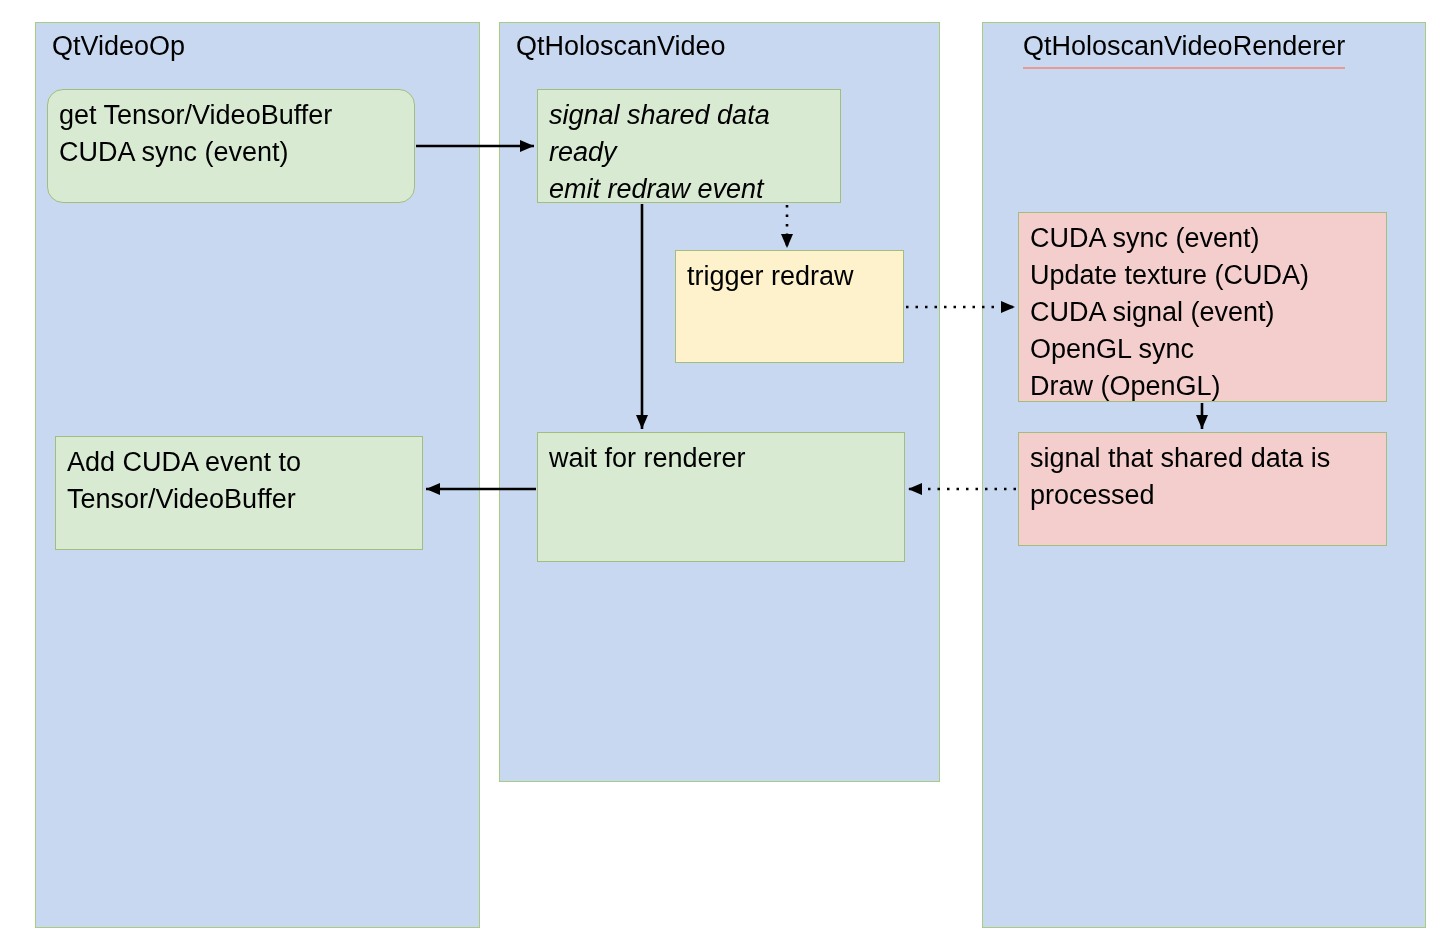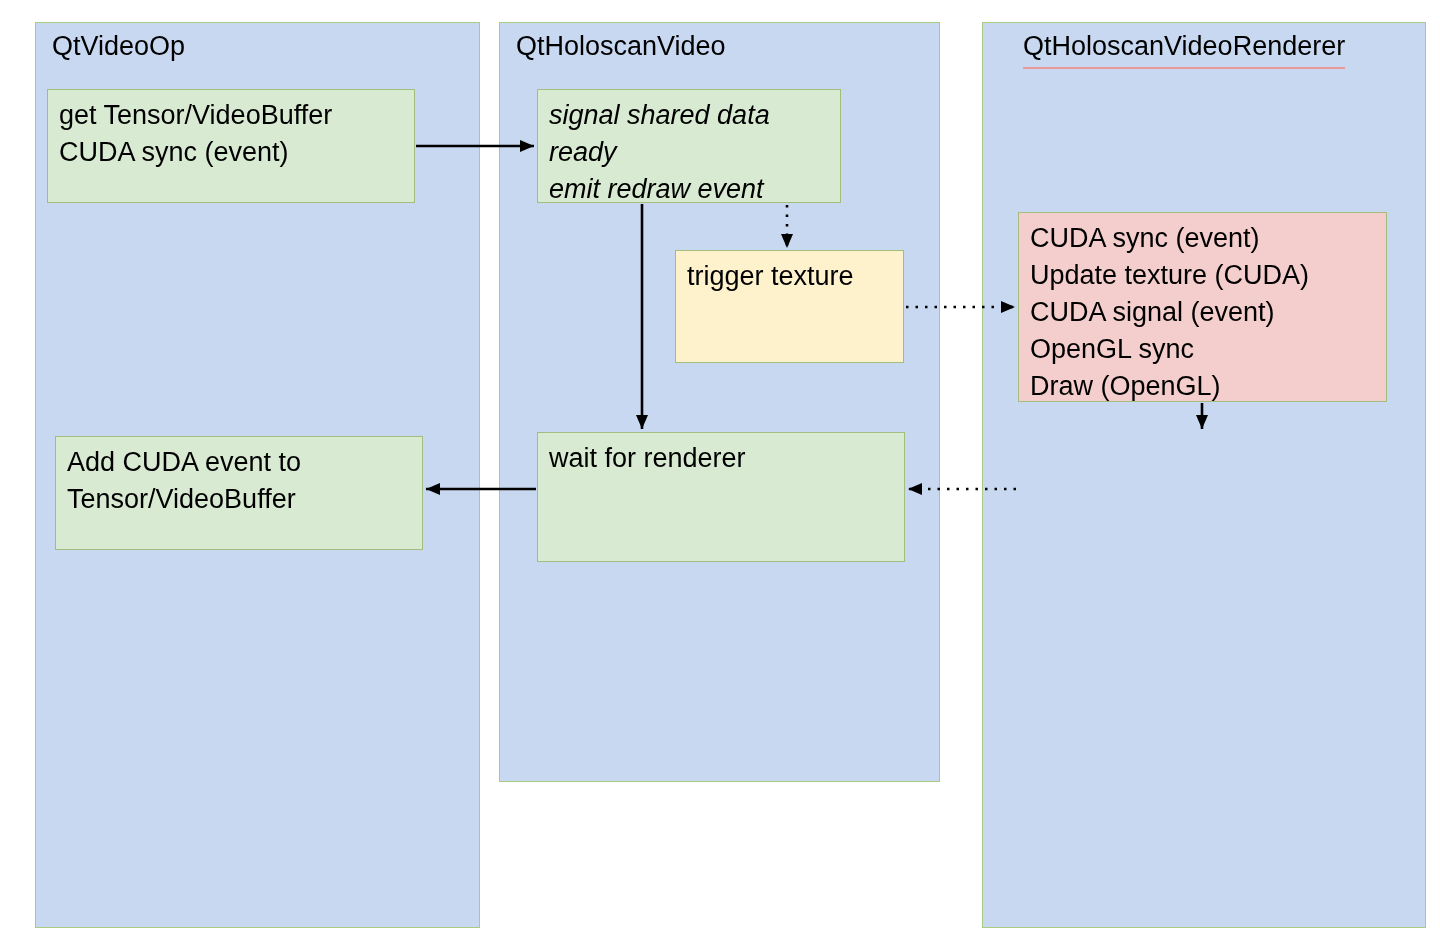--- a/index.html
+++ b/index.html
@@ -48,21 +48,21 @@
     padding: 7px 11px;
     font-size: 27px;
     line-height: 37px;
     white-space: pre-line;
     color: #000000;
   }
   .node.green  { background: #d9ead3; }
   .node.yellow { background: #fdf2cc; }
   .node.red    { background: #f3cecc; }
 
-  #n-get       { left: 47px;   top: 89px;  width: 368px; height: 114px; }
+  #n-get       { left: 47px;   top: 89px;  width: 368px; height: 114px; border-radius: 16px; }
   #n-signal    { left: 537px;  top: 89px;  width: 304px; height: 114px; font-style: italic; }
   #n-trigger   { left: 675px;  top: 250px; width: 229px; height: 113px; }
   #n-render    { left: 1018px; top: 212px; width: 369px; height: 190px; }
   #n-add       { left: 55px;   top: 436px; width: 368px; height: 114px; }
   #n-wait      { left: 537px;  top: 432px; width: 368px; height: 130px; }
   #n-processed { left: 1018px; top: 432px; width: 369px; height: 114px; }
 
   svg.arrows {
     position: absolute;
     left: 0;
@@ -93,29 +93,31 @@
   <div class="lane" id="lane-2">
     <div class="lane-title">
       <span class="underlined">QtHoloscanVideoRenderer</span>
     </div>
   </div>
 
   <div class="node green" id="n-get">get Tensor/VideoBuffer
 CUDA sync (event)</div>
   <div class="node green" id="n-signal">signal shared data ready
 emit redraw event</div>
-  <div class="node yellow" id="n-trigger">trigger texture</div>
+  <div class="node yellow" id="n-trigger">trigger redraw</div>
   <div class="node red" id="n-render">CUDA sync (event)
 Update texture (CUDA)
 CUDA signal (event)
 OpenGL sync
 Draw (OpenGL)</div>
   <div class="node green" id="n-add">Add CUDA event to
 Tensor/VideoBuffer</div>
   <div class="node green" id="n-wait">wait for renderer</div>
+  <div class="node red" id="n-processed">signal that shared data is
+processed</div>
 
   <svg class="arrows" viewBox="0 0 1440 943" xmlns="http://www.w3.org/2000/svg">
     <defs>
       <marker id="ah" markerUnits="userSpaceOnUse" markerWidth="15" markerHeight="12" refX="14" refY="6" orient="auto">
         <path d="M0,0 L14,6 L0,12 Z" fill="#000000"></path>
       </marker>
     </defs>
 
     <line x1="416" y1="146" x2="534" y2="146" marker-end="url(#ah)"></line>
 

